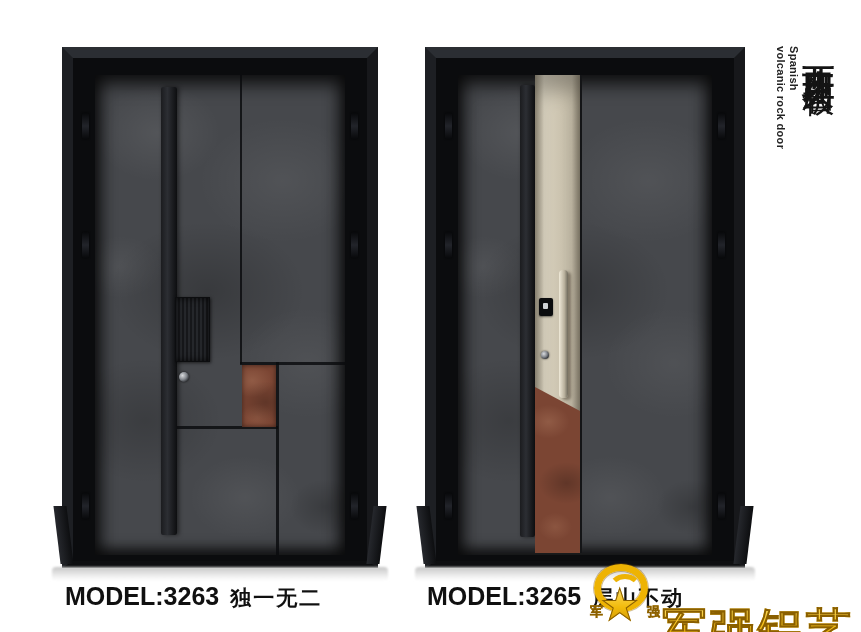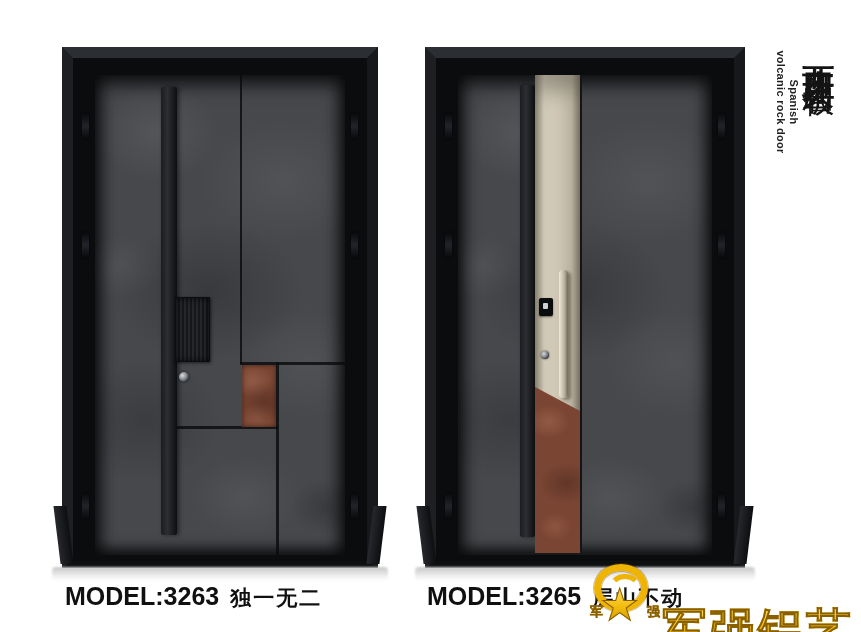--- a/index.html
+++ b/index.html
@@ -1,17 +1,17 @@
 <!DOCTYPE html>
 <html><head>
 <meta charset="utf-8">
 <style>
   html,body{margin:0;padding:0;background:#ffffff;}
   body{width:861px;height:632px;overflow:hidden;font-family:"Liberation Sans",sans-serif;}
-  .canvas{position:relative;width:861px;height:632px;background:#ffffff;text-align:center;}
+  .canvas{position:relative;width:861px;height:632px;background:#ffffff;}
 
   
   .door-unit{position:absolute;top:47px;height:521px;}
   .door-unit.left{left:62px;width:316px;}
   .door-unit.right{left:425px;width:320px;}
   .arch{position:absolute;inset:0;border:11px solid;border-bottom-width:7px;
         border-color:#2b2e33 #17181b #0e0f11 #1d1f23;}
   .jamb{position:absolute;inset:0;border:22px solid #0b0c0e;border-top-width:17px;border-bottom-width:6px;
         box-shadow:inset 0 0 0 1px #060708;}
   .slab{position:absolute;inset:0;overflow:hidden;

